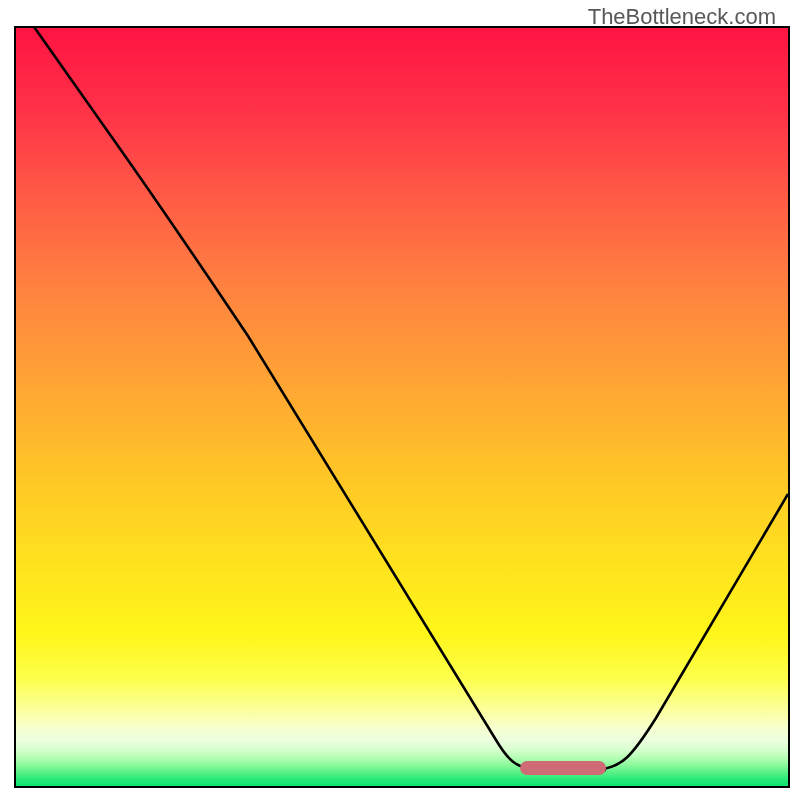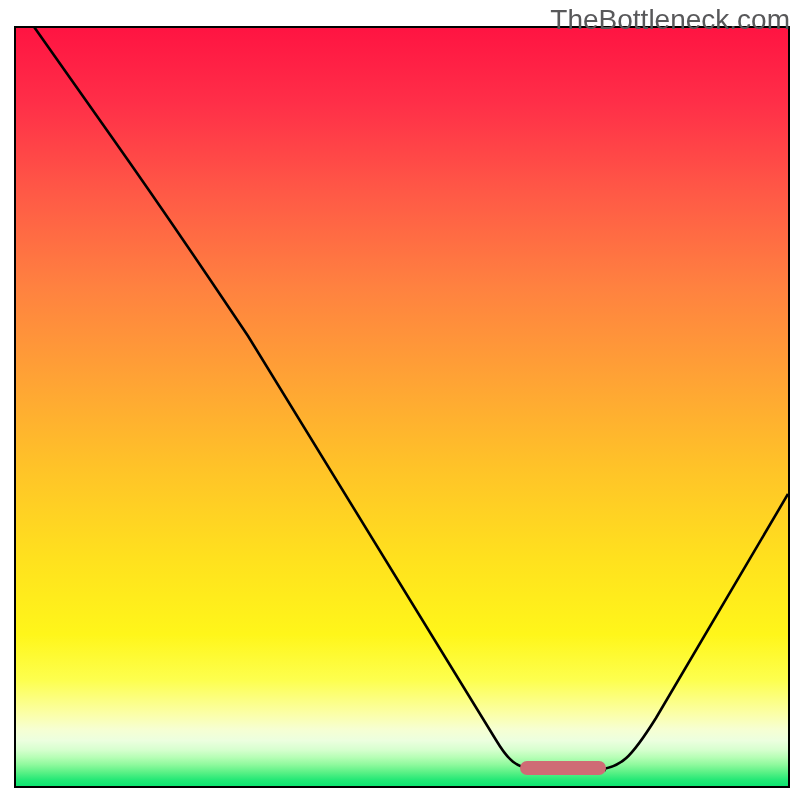--- a/index.html
+++ b/index.html
@@ -5,23 +5,23 @@
   * { margin: 0; padding: 0; box-sizing: border-box; }
   html, body { width: 800px; height: 800px; overflow: hidden; background: #fff; }
   .container {
     position: relative;
     width: 800px;
     height: 800px;
   }
   .watermark {
     position: absolute;
     top: 4px;
-    right: 10px;
+    right: 24px;
     font-family: Arial, Helvetica, sans-serif;
-    font-size: 28px;
+    font-size: 22px;
     color: #58585a;
     font-weight: 500;
     z-index: 3;
   }
   .plot-frame {
     position: absolute;
     left: 14px;
     top: 26px;
     width: 776px;
     height: 762px;

